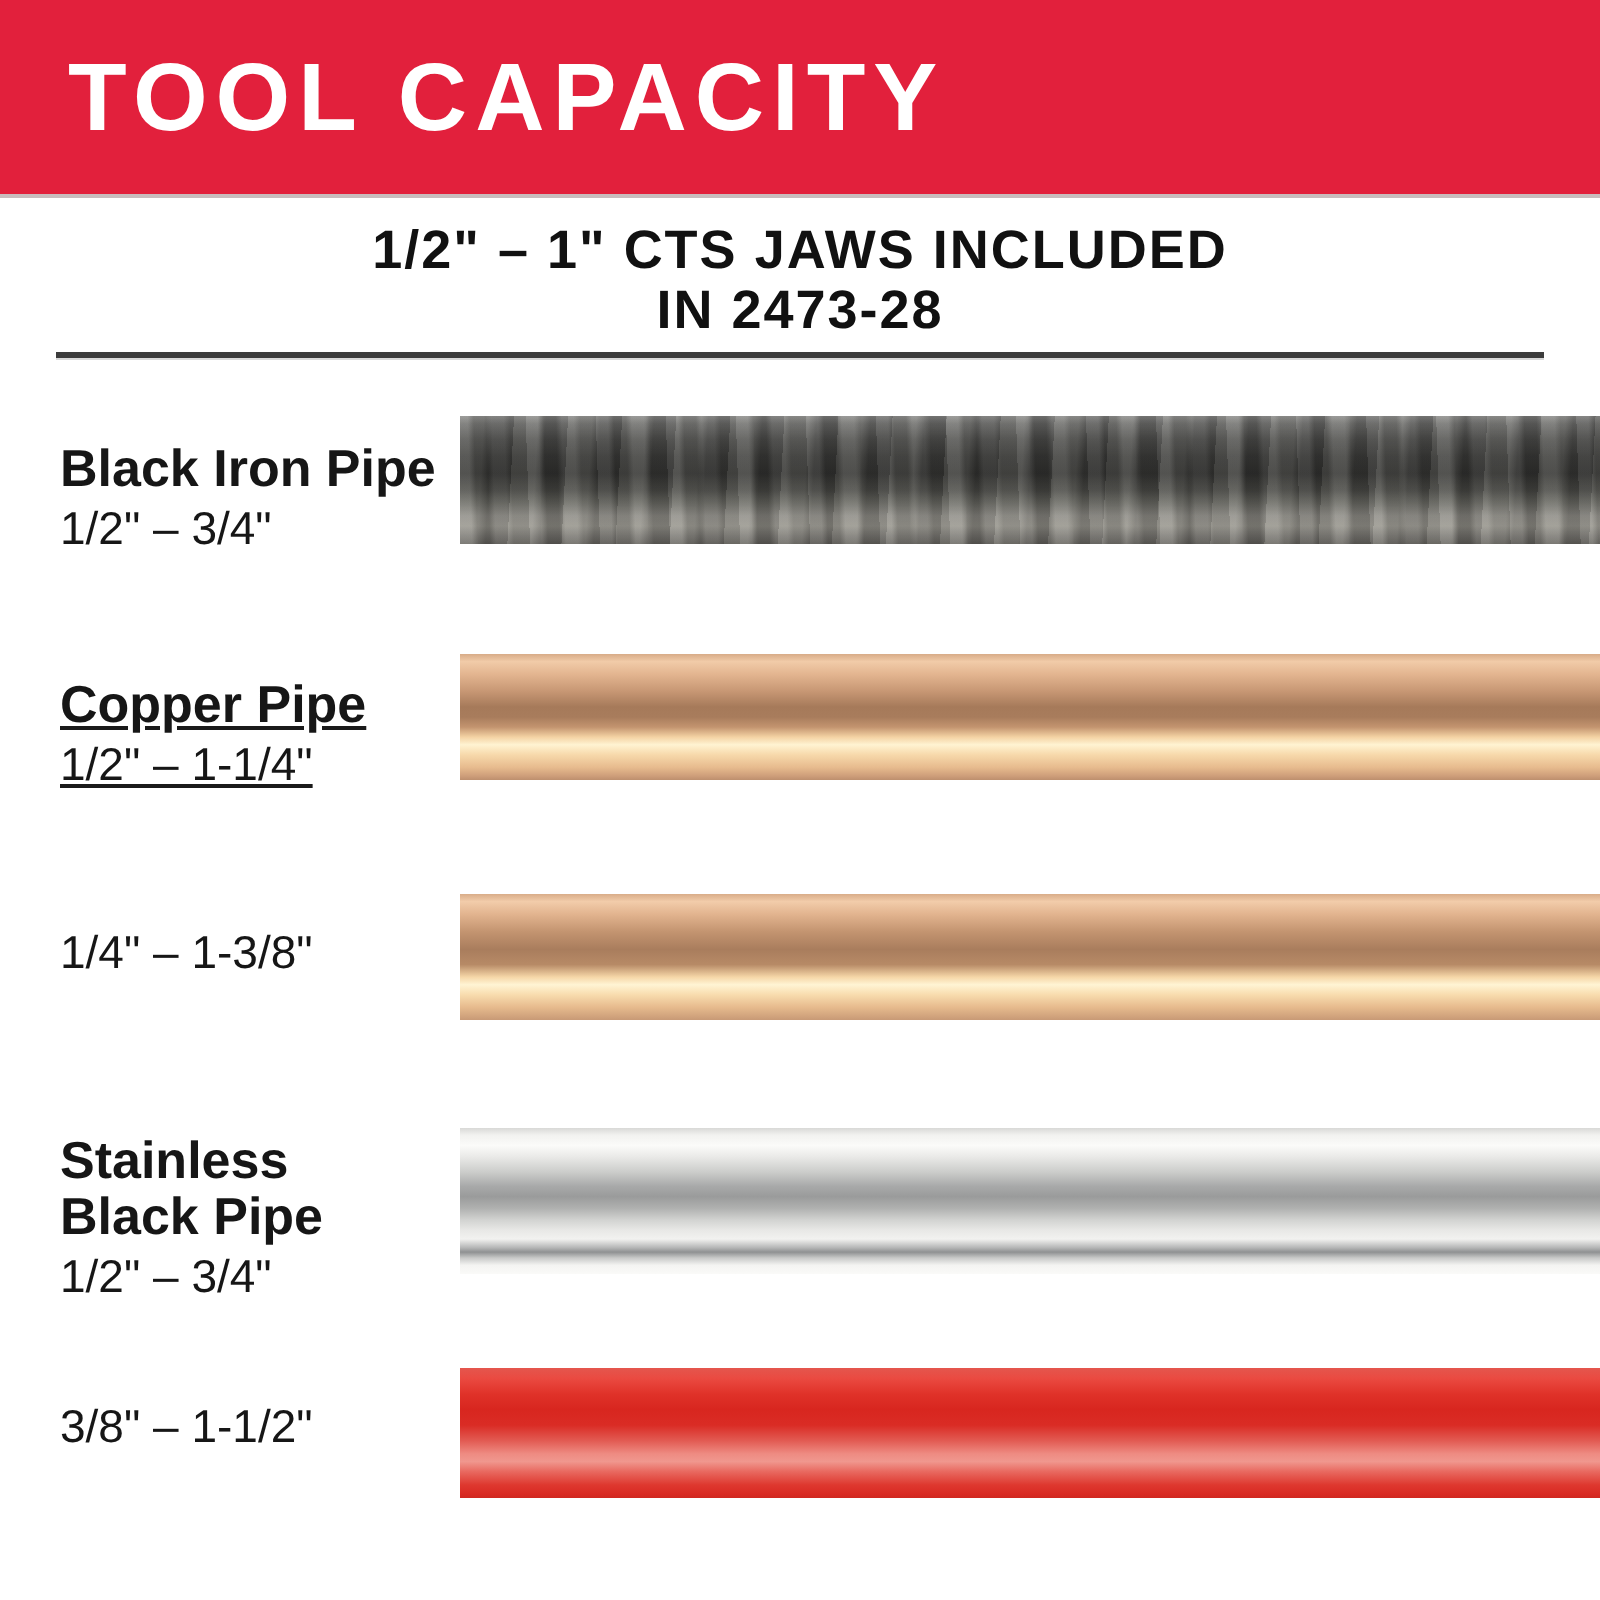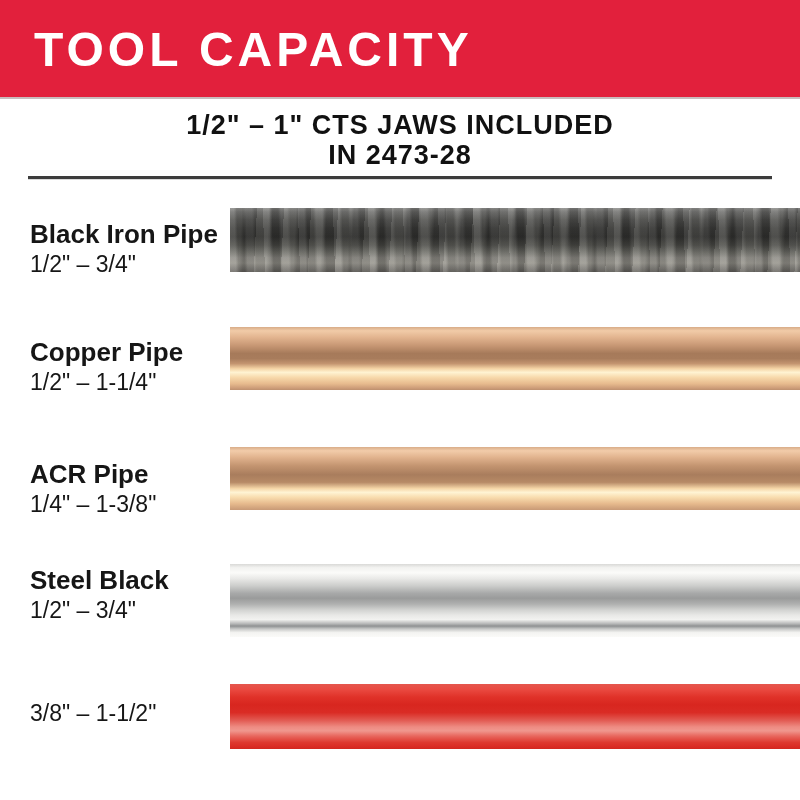--- a/index.html
+++ b/index.html
@@ -27,21 +27,21 @@
     position:absolute;left:28px;right:28px;top:176px;height:3px;
     background:#3c3c3c;border-bottom:1px solid #d9d9d9;
   }
   
   .row-label{position:absolute;left:30px;width:198px;}
   .pipe-name{font-size:26px;font-weight:700;line-height:28px;color:#161616;white-space:nowrap;}
   .pipe-size{font-size:23px;font-weight:400;line-height:26px;color:#161616;margin-top:3px;white-space:nowrap;}
   .pipe{position:absolute;left:230px;right:0;}
 
   .label-r1{top:220px;}
-  .label-r2{top:338px;}
+  .label-r2{top:338px;text-decoration:underline;}
   .label-r3{top:460px;}
   .label-r4{top:566px;}
   .label-r5{top:697px;}
 
   .pipe-r1{top:208px;height:64px;}
   .pipe-r2{top:327px;height:63px;}
   .pipe-r3{top:447px;height:63px;}
   .pipe-r4{top:564px;height:73px;}
   .pipe-r5{top:684px;height:65px;}
 
@@ -87,27 +87,27 @@
   </div>
   <div class="pipe pipe-r1 pipe-blackiron"></div>
 
   <div class="row-label label-r2">
     <div class="pipe-name">Copper Pipe</div>
     <div class="pipe-size">1/2" – 1-1/4"</div>
   </div>
   <div class="pipe pipe-r2 pipe-copper"></div>
 
   <div class="row-label label-r3">
-    <div class="pipe-name">ACR Pipe</div>
     <div class="pipe-size">1/4" – 1-3/8"</div>
   </div>
   <div class="pipe pipe-r3 pipe-acr"></div>
 
   <div class="row-label label-r4">
-    <div class="pipe-name">Steel Black</div>
+    <div class="pipe-name">Stainless</div>
+    <div class="pipe-name">Black Pipe</div>
     <div class="pipe-size">1/2" – 3/4"</div>
   </div>
   <div class="pipe pipe-r4 pipe-stainless"></div>
 
   <div class="row-label label-r5">
     <div class="pipe-size">3/8" – 1-1/2"</div>
   </div>
   <div class="pipe pipe-r5 pipe-pex"></div>
 
 </div>

